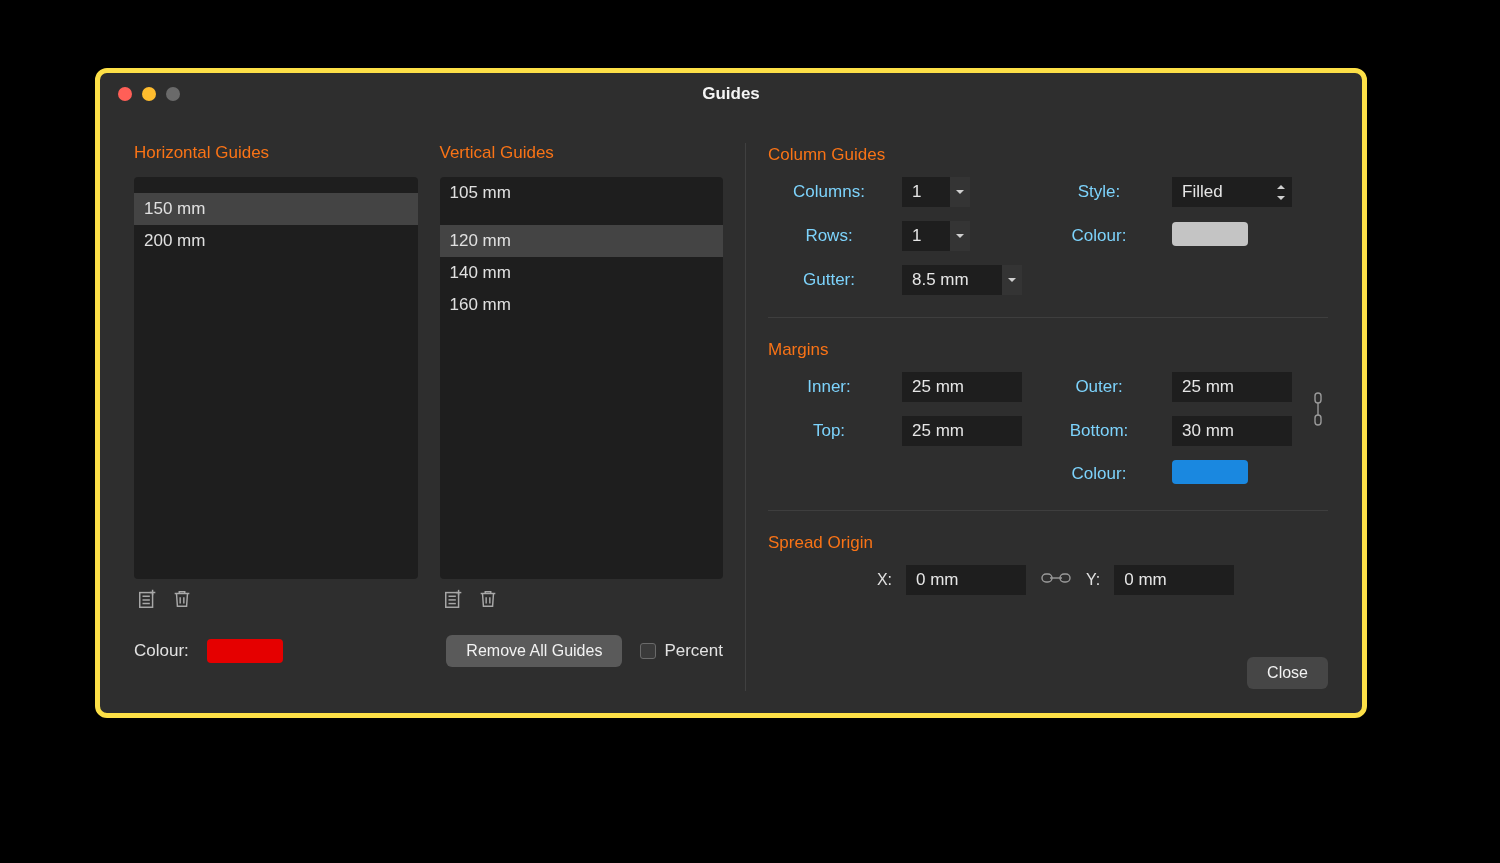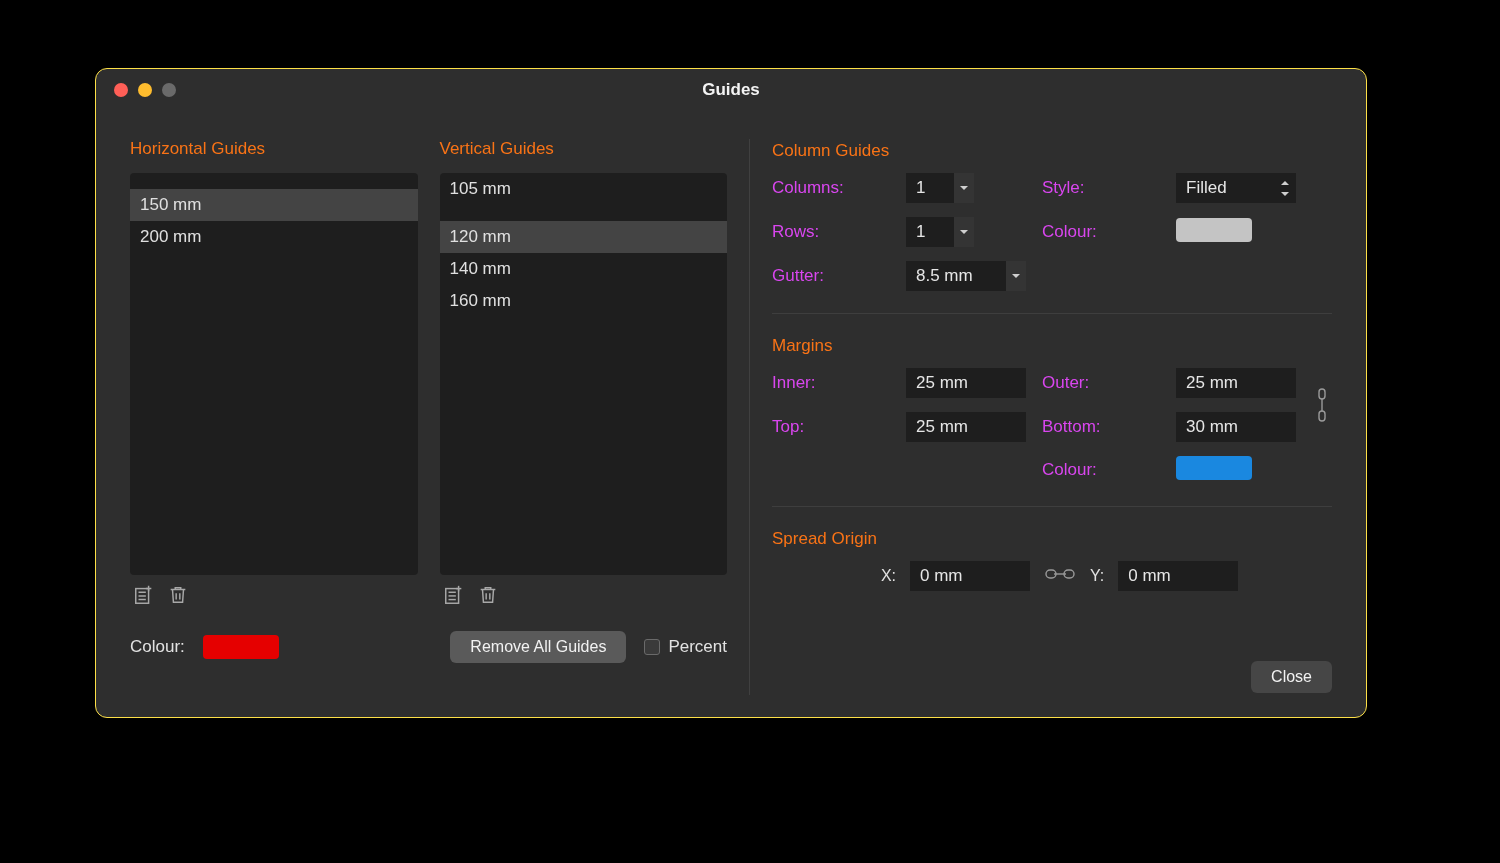--- a/index.html
+++ b/index.html
@@ -6,21 +6,21 @@
 body { background: #000; width: 1500px; height: 863px; position: relative; }
 .window {
   position: absolute;
   left: 95px; top: 68px;
   width: 1272px; height: 650px;
   background: #2e2e2e;
   border-radius: 12px;
   box-shadow: 0 8px 28px rgba(0,0,0,0.6);
   color: #e2e2e2;
   overflow: hidden;
-  border: 1px solid #fde047;
+  border: 5px solid #fde047;
 }
 .titlebar {
   height: 42px;
   display: flex; align-items: center;
   position: relative;
 }
 .traffic { display: flex; gap: 10px; padding-left: 18px; }
 .dot { width: 14px; height: 14px; border-radius: 50%; }
 .dot.close { background: #ff5f57; }
 .dot.min { background: #febc2e; }
@@ -81,21 +81,21 @@
 .checkbox {
   width: 16px; height: 16px;
   border: 1px solid #6a6a6a;
   border-radius: 3px;
   background: #3a3a3a;
   display: inline-block;
 }
 .chkrow { display: inline-flex; align-items: center; gap: 8px; }
 .right .section-h { margin-bottom: 12px; margin-top: 2px; }
 .form-grid { display: grid; grid-template-columns: 128px 130px 128px 130px 20px; column-gap: 6px; row-gap: 14px; align-items: center; }
-.form-grid .lab { text-align: left; padding-right: 6px; font-size: 17px; color: #d946ef; }
+.form-grid .lab { text-align: center; padding-right: 6px; font-size: 17px; color: #7dd3fc; }
 .stepper, .combo, .num {
   background: #1e1e1e;
   border: none;
   height: 30px;
   color: #e6e6e6;
   font-size: 17px;
   padding: 0 10px;
   display: flex; align-items: center;
   position: relative;
 }

